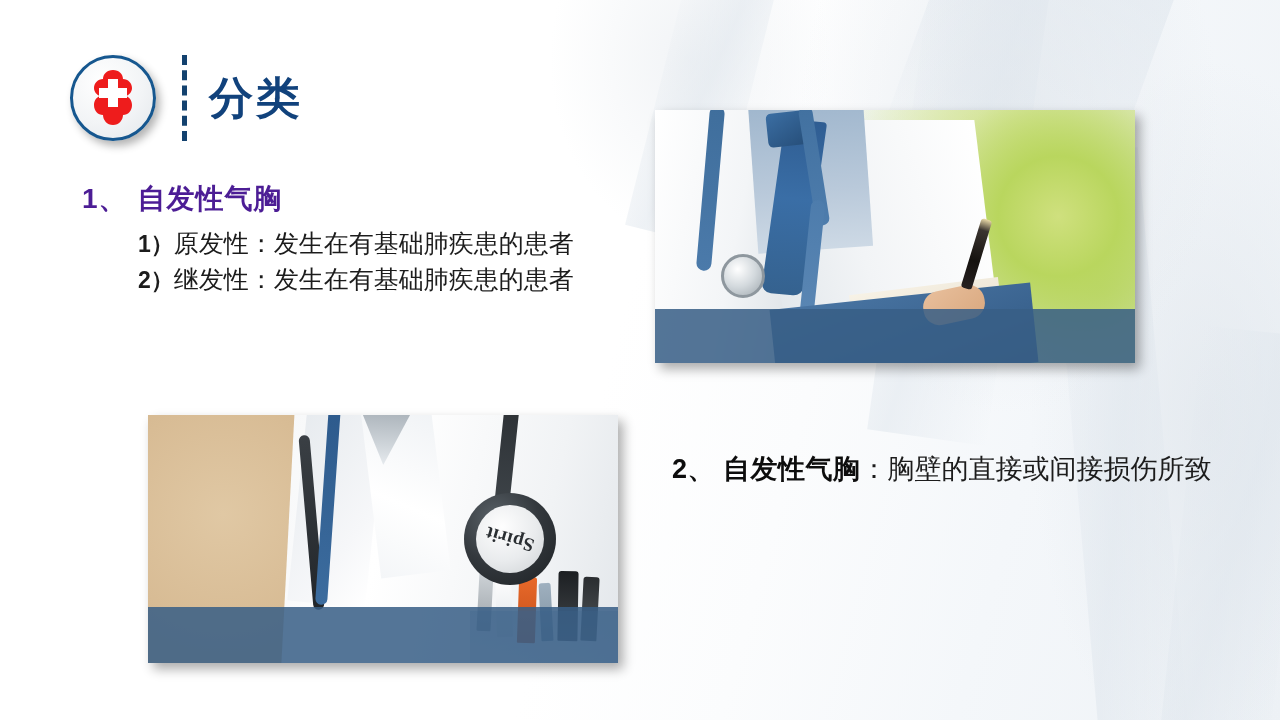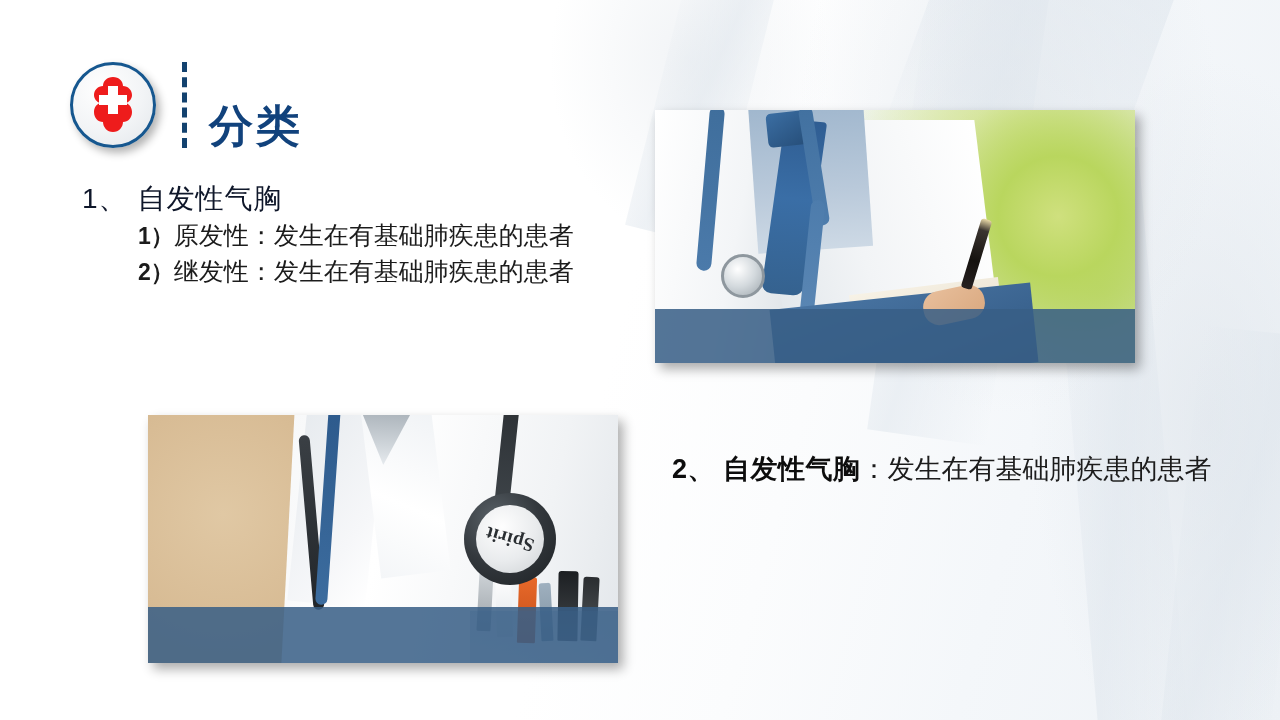--- a/index.html
+++ b/index.html
@@ -44,21 +44,21 @@
     pointer-events: none;
   }
 
   
   .header {
     position: absolute;
     left: 70px;
     top: 48px;
     height: 100px;
     display: flex;
-    align-items: flex-end;
+    align-items: center;
   }
   .logo-badge {
     position: relative;
     width: 86px;
     height: 86px;
     border-radius: 50%;
     background: radial-gradient(circle at 36% 30%, #ffffff 0%, #f2f4f6 55%, #e2e6ea 100%);
     border: 3px solid #16578f;
     box-sizing: border-box;
     box-shadow: 4px 5px 9px rgba(0,0,0,0.30);
@@ -85,24 +85,25 @@
 
   
   .block-left {
     position: absolute;
     left: 82px;
     top: 180px;
     width: 560px;
   }
   .heading-1 {
     font-size: 28px;
-    font-weight: normal;
-    color: #0f172a;
+    font-weight: bold;
+    color: #4c1d95;
     letter-spacing: 1px;
     white-space: nowrap;
+    margin-bottom: 8px;
   }
   .heading-1 .num { margin-right: 10px; }
   .sub-item {
     font-family: "Liberation Serif", serif;
     font-size: 25px;
     color: #1c1c1c;
     white-space: nowrap;
     line-height: 1.45;
     padding-left: 56px;
   }
@@ -349,21 +350,21 @@
   <div class="sub-item">
     <span class="marker">1）</span><span>原发性：发生在有基础肺疾患的患者</span>
   </div>
   <div class="sub-item">
     <span class="marker">2）</span><span>继发性：发生在有基础肺疾患的患者</span>
   </div>
 </div>
 
 <div class="block-right">
   <p class="para">
-    <span class="lead"><span class="num">2、</span><span>自发性气胸</span></span><span>：发生在有基础肺疾患的患者</span>
+    <span class="lead"><span class="num">2、</span><span>自发性气胸</span></span><span>：胸壁的直接或间接损伤所致</span>
   </p>
 </div>
 
 <div class="photo" id="photo-doctor-clipboard">
   <div class="ph-layer p1-bg"></div>
   <div class="ph-layer p1-coat-l"></div>
   <div class="ph-layer p1-coat-r"></div>
   <div class="ph-layer p1-shirt"></div>
   <div class="ph-layer p1-tie"></div>
   <div class="ph-layer p1-tieknot"></div>

